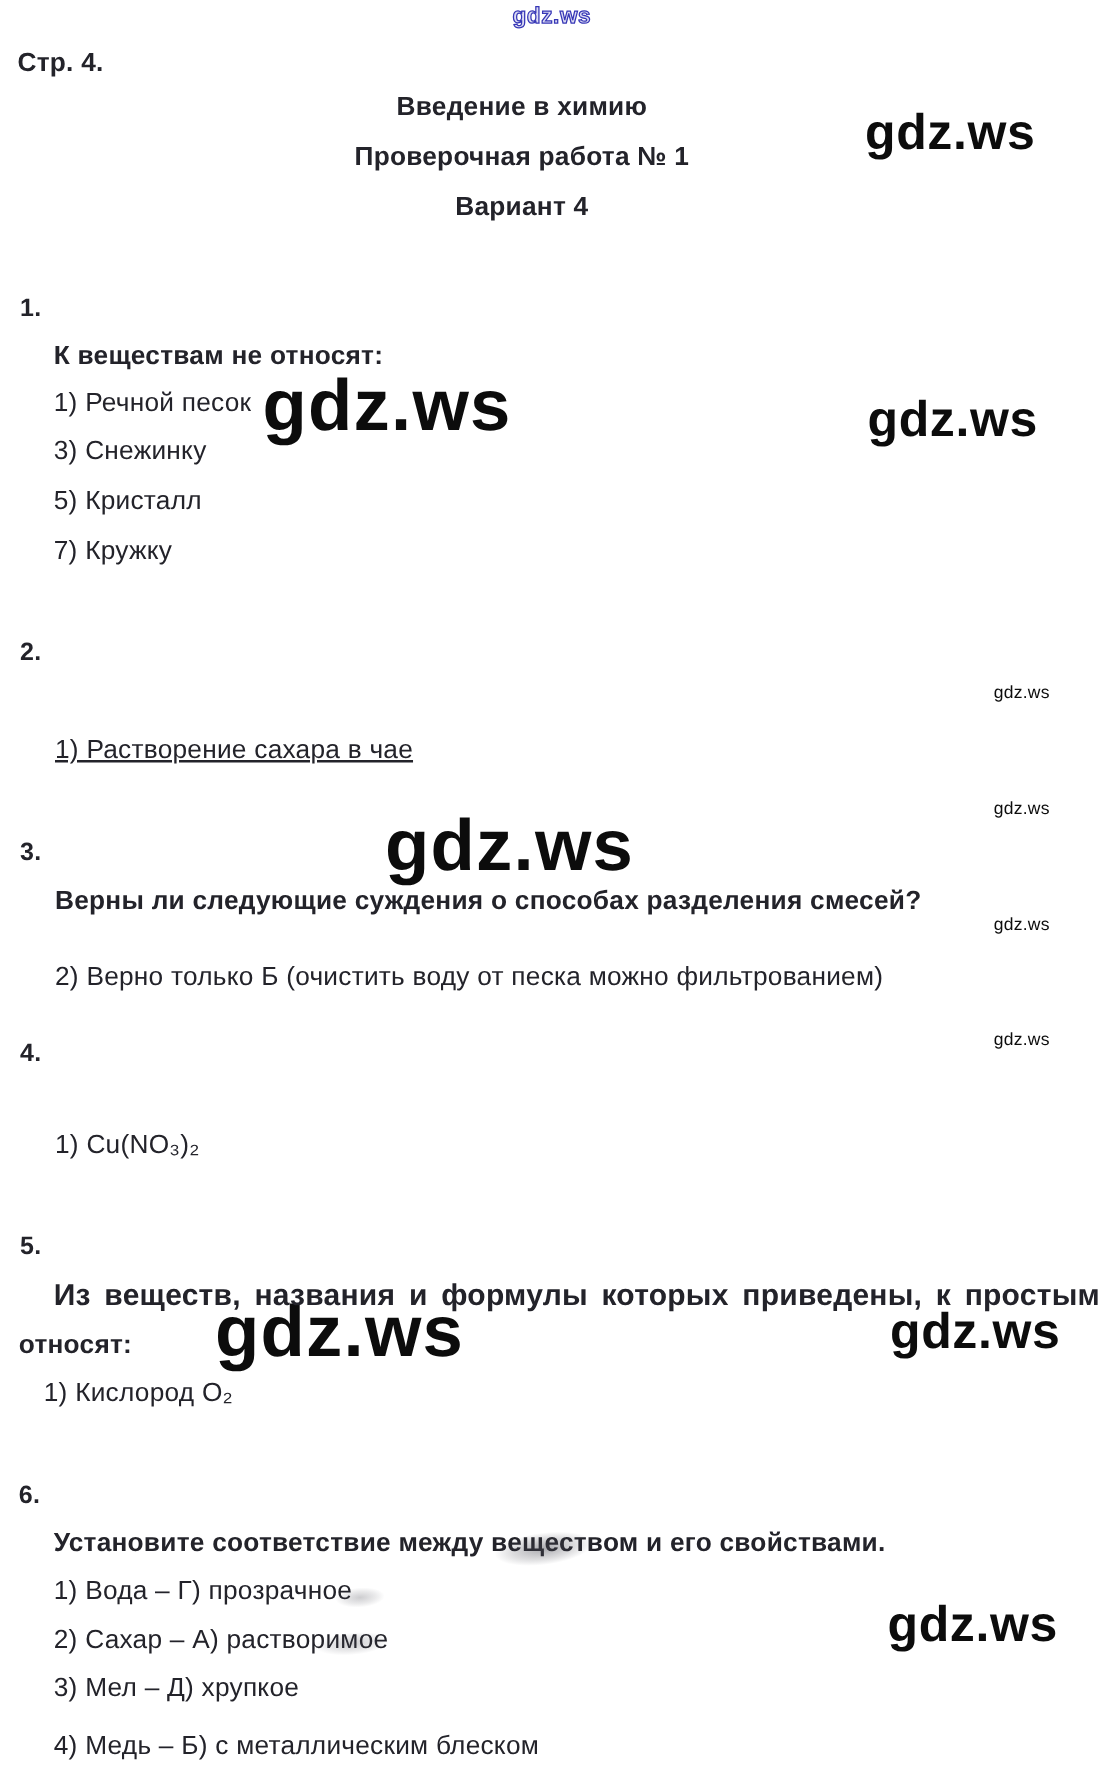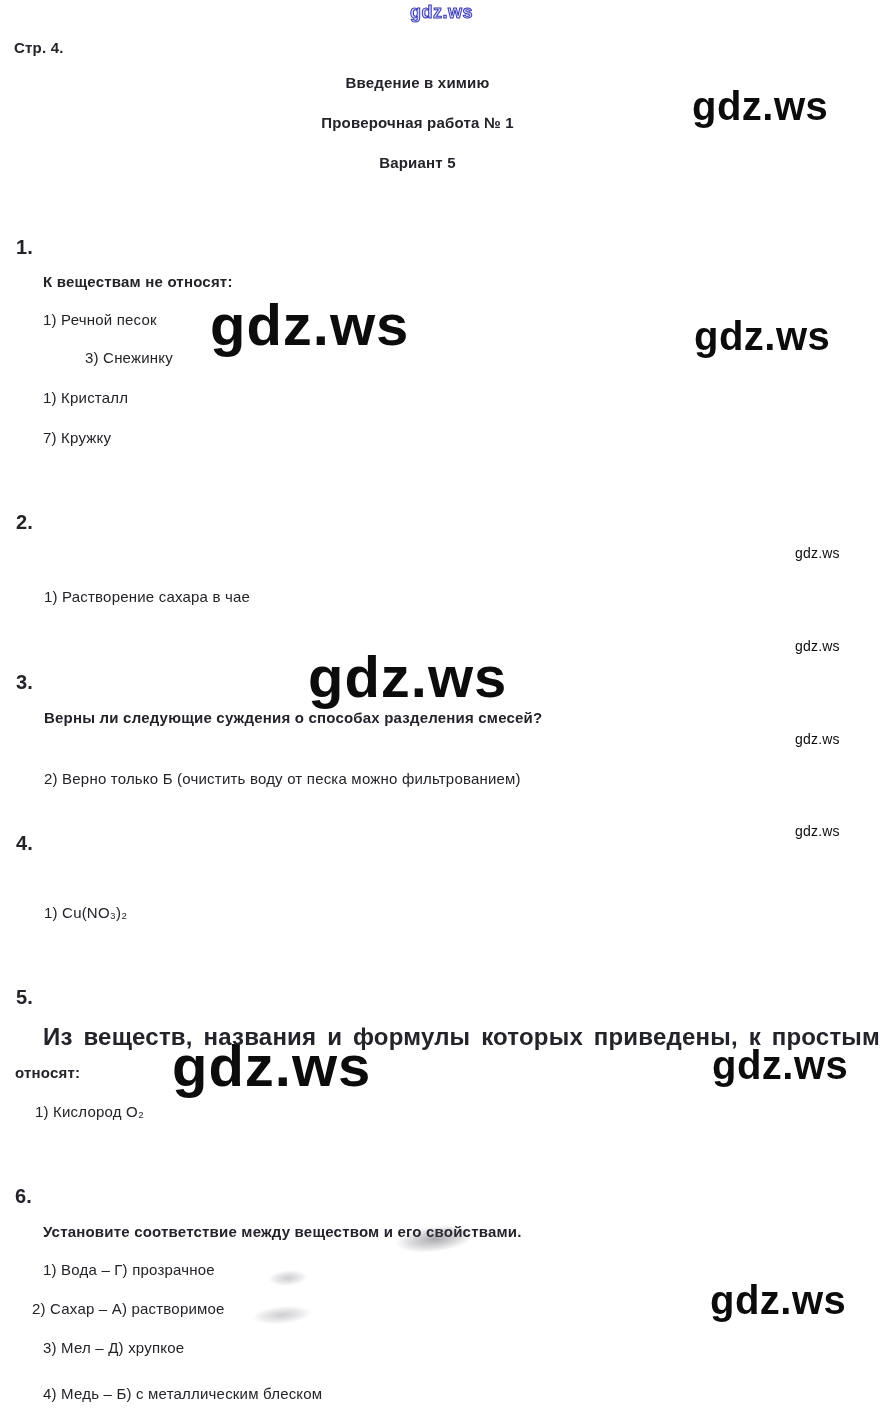--- a/index.html
+++ b/index.html
@@ -6,21 +6,21 @@
   .page{
     position:relative;
     width:884px;height:1423px;
     background:#ffffff;
     font-family:"Liberation Sans","DejaVu Sans",sans-serif;
     color:#23232a;
     overflow:hidden;
     padding-left:47px;
   }
   .line{position:absolute;white-space:nowrap;line-height:1;letter-spacing:0.2px;}
-  .t20{font-size:15px;}
+  .t20{font-size:21px;}
   .bold{font-weight:700;}
   .qnum{font-size:20px;font-weight:700;}
   .center{left:0;width:835px;text-align:center;}
   
   .wm{position:absolute;color:#0c0c0c;font-weight:600;line-height:1;}
   .wm-big-center{font-size:58px;letter-spacing:1px;}
   .wm-big-right{font-size:40px;letter-spacing:0.5px;}
   .wm-small{font-size:14px;font-weight:500;letter-spacing:0.2px;}
   .wm-outline{
     font-size:18px;font-weight:700;
@@ -58,48 +58,48 @@
   <div class="wm wm-big-center line" style="left:308px;top:648px;">gdz.ws</div>
   <div class="wm wm-small line" style="left:795px;top:732px;">gdz.ws</div>
   <div class="wm wm-small line" style="left:795px;top:824px;">gdz.ws</div>
   <div class="wm wm-big-center line" style="left:172px;top:1037px;">gdz.ws</div>
   <div class="wm wm-big-right line" style="left:712px;top:1045px;">gdz.ws</div>
   <div class="wm wm-big-right line" style="left:710px;top:1280px;">gdz.ws</div>
 
   <div class="line t20 bold" style="left:14px;top:40px;">Стр. 4.</div>
   <div class="line t20 bold center" style="top:75px;">Введение в химию</div>
   <div class="line t20 bold center" style="top:115px;text-align:center;">Проверочная работа № 1</div>
-  <div class="line t20 bold center" style="top:155px;">Вариант 5</div>
+  <div class="line t20 bold center" style="top:155px;">Вариант 4</div>
 
   <div class="line qnum" style="left:16px;top:237px;">1.</div>
   <div class="line t20 bold" style="left:43px;top:274px;">К веществам не относят:</div>
   <div class="line t20" style="left:43px;top:312px;">1) Речной песок</div>
-  <div class="line t20" style="left:43px;top:350px;margin-left:42px;">3) Снежинку</div>
-  <div class="line t20" style="left:43px;top:390px;">1) Кристалл</div>
+  <div class="line t20" style="left:43px;top:350px;">3) Снежинку</div>
+  <div class="line t20" style="left:43px;top:390px;">5) Кристалл</div>
   <div class="line t20" style="left:43px;top:430px;">7) Кружку</div>
 
   <div class="line qnum" style="left:16px;top:512px;">2.</div>
-  <div class="line t20" style="left:44px;top:589px;">1) Растворение сахара в чае</div>
+  <div class="line t20" style="left:44px;top:589px;text-decoration:underline;">1) Растворение сахара в чае</div>
 
   <div class="line qnum" style="left:16px;top:672px;">3.</div>
   <div class="line t20 bold" style="left:44px;top:710px;">Верны ли следующие суждения о способах разделения смесей?</div>
   <div class="line t20" style="left:44px;top:771px;text-align:center;">2) Верно только Б (очистить воду от песка можно фильтрованием)</div>
 
   <div class="line qnum" style="left:16px;top:833px;">4.</div>
   <div class="line t20" style="left:44px;top:905px;">1) Cu(NO₃)₂</div>
 
   <div class="line qnum" style="left:16px;top:987px;">5.</div>
   <div class="justify-line" style="top:1025px;">Из веществ, названия и формулы которых приведены, к простым</div>
   <div class="line t20 bold" style="left:15px;top:1065px;">относят:</div>
   <div class="line t20" style="left:35px;top:1104px;">1) Кислород О₂</div>
 
   <div class="line qnum" style="left:15px;top:1186px;">6.</div>
   <div class="line t20 bold" style="left:43px;top:1224px;">Установите соответствие между веществом и его свойствами.</div>
   <div class="line t20" style="left:43px;top:1262px;">1) Вода – Г) прозрачное</div>
-  <div class="line t20" style="left:32px;top:1301px;">2) Сахар – А) растворимое</div>
+  <div class="line t20" style="left:43px;top:1301px;">2) Сахар – А) растворимое</div>
   <div class="line t20" style="left:43px;top:1340px;text-align:right;">3) Мел – Д) хрупкое</div>
   <div class="line t20" style="left:43px;top:1386px;">4) Медь – Б) с металлическим блеском</div>
 
   <div class="smudge" style="left:395px;top:1226px;width:80px;height:26px;transform:rotate(-7deg);"></div>
   <div class="smudge" style="left:268px;top:1270px;width:40px;height:16px;transform:rotate(-4deg);opacity:.6;"></div>
   <div class="smudge" style="left:252px;top:1306px;width:60px;height:18px;transform:rotate(-5deg);opacity:.6;"></div>
 
 </div>
 
 </body></html>

